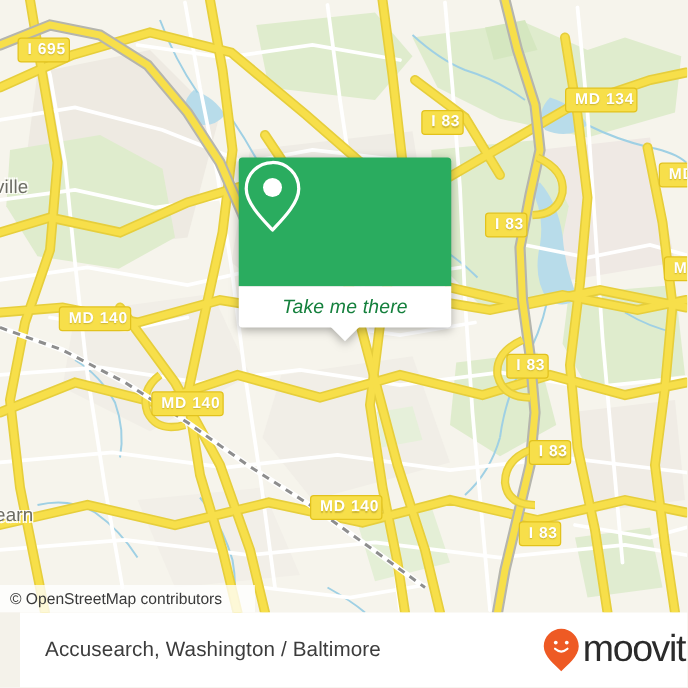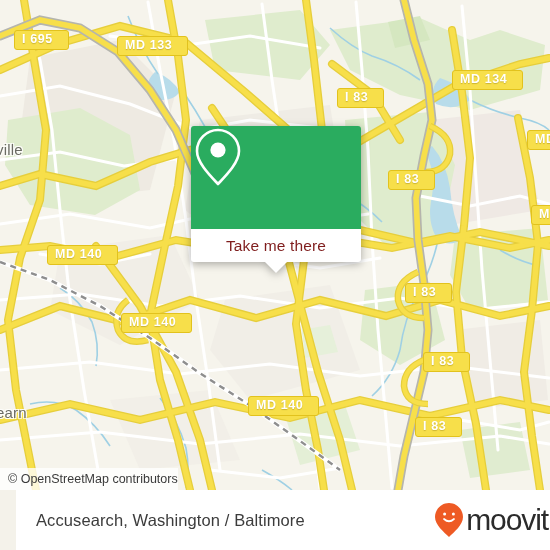--- a/index.html
+++ b/index.html
@@ -25,54 +25,54 @@
     position: absolute; font-size: 15px; color: #6b6b63;
     letter-spacing: .2px; white-space: nowrap;
     text-shadow: 1px 1px 0 #fdfdfa, -1px 1px 0 #fdfdfa,
                  1px -1px 0 #fdfdfa, -1px -1px 0 #fdfdfa;
   }
 
   
   .shield {
     position: absolute; background: #f7df4a; border: 1.5px solid #e2c21d;
     border-radius: 3px; color: #ffffff; font-size: 12.5px; font-weight: bold;
-    padding: 2px 15px 3px 7px; white-space: nowrap; letter-spacing: .6px;
+    padding: 2px 2px 3px 7px; white-space: nowrap; letter-spacing: .6px;
     text-shadow: 0 1px 1px rgba(120,100,10,.35);
     line-height: 13px;
   }
 
   
   #callout {
     position: absolute; left: 191px; top: 126px; width: 170px;
     filter: drop-shadow(0 2px 4px rgba(0,0,0,.32));
   }
   #callout-image {
     height: 103px; background: #2aac5f;
     border-radius: 3px 3px 0 0;
     display: flex; align-items: center; justify-content: center;
   }
   #callout-label {
     height: 33px; background: #ffffff; border-radius: 0 0 3px 3px;
     display: flex; align-items: center; justify-content: center;
-    font-size: 15.5px; color: #7f1d1d; letter-spacing: .15px;
+    font-size: 15.5px; color: #15803d; letter-spacing: .15px; font-style: italic;
   }
   #callout-tail {
     position: absolute; left: 50%; bottom: -11px; transform: translateX(-50%);
     width: 0; height: 0;
     border-left: 12px solid transparent;
     border-right: 12px solid transparent;
     border-top: 12px solid #ffffff;
   }
 
   
   #attribution {
     position: absolute; left: 0; top: 468px; height: 22px;
     background: rgba(255,255,255,.78);
     display: flex; align-items: center;
-    padding: 0 0 0 8px;
+    padding: 0 26px 0 8px;
     font-size: 12.5px; color: #3a3a3a; white-space: nowrap;
   }
 
   
   #footer {
     position: absolute; left: 16px; top: 490px; width: 550px; height: 60px;
     background: #ffffff; display: flex; align-items: center;
     justify-content: space-between; padding: 0 18px 0 20px;
   }
   #footer-title {
@@ -230,21 +230,20 @@
       <g>
         <path d="M0 262 L50 280 L100 306 L150 338 L198 372 L248 404 L296 438 L340 470" stroke="#ffffff" stroke-width="4.4" fill="none"></path>
         <path d="M0 262 L50 280 L100 306 L150 338 L198 372 L248 404 L296 438 L340 470" stroke="#8e8e8e" stroke-width="2.4" fill="none" stroke-dasharray="6 5"></path>
       </g>
     </svg>
 
     <div class="place-label" style="left:-4px;  top:141px;">ville</div>
     <div class="place-label" style="left:-4px;  top:404px;">earn</div>
 
     <div class="shield" style="left:14px;  top:30px;">I 695</div>
-    <div class="shield" style="left:117px; top:36px;">MD 133</div>
     <div class="shield" style="left:452px; top:50px;margin-top:20px;">MD 134</div>
     <div class="shield" style="left:337px; top:88px;">I 83</div>
     <div class="shield" style="left:527px; top:130px;">MD</div>
     <div class="shield" style="left:388px; top:170px;">I 83</div>
     <div class="shield" style="left:531px; top:205px;">MD</div>
     <div class="shield" style="left:47px;  top:245px;">MD 140</div>
     <div class="shield" style="left:405px; top:283px;">I 83</div>
     <div class="shield" style="left:121px; top:313px;">MD 140</div>
     <div class="shield" style="left:423px; top:352px;">I 83</div>
     <div class="shield" style="left:248px; top:396px;">MD 140</div>

